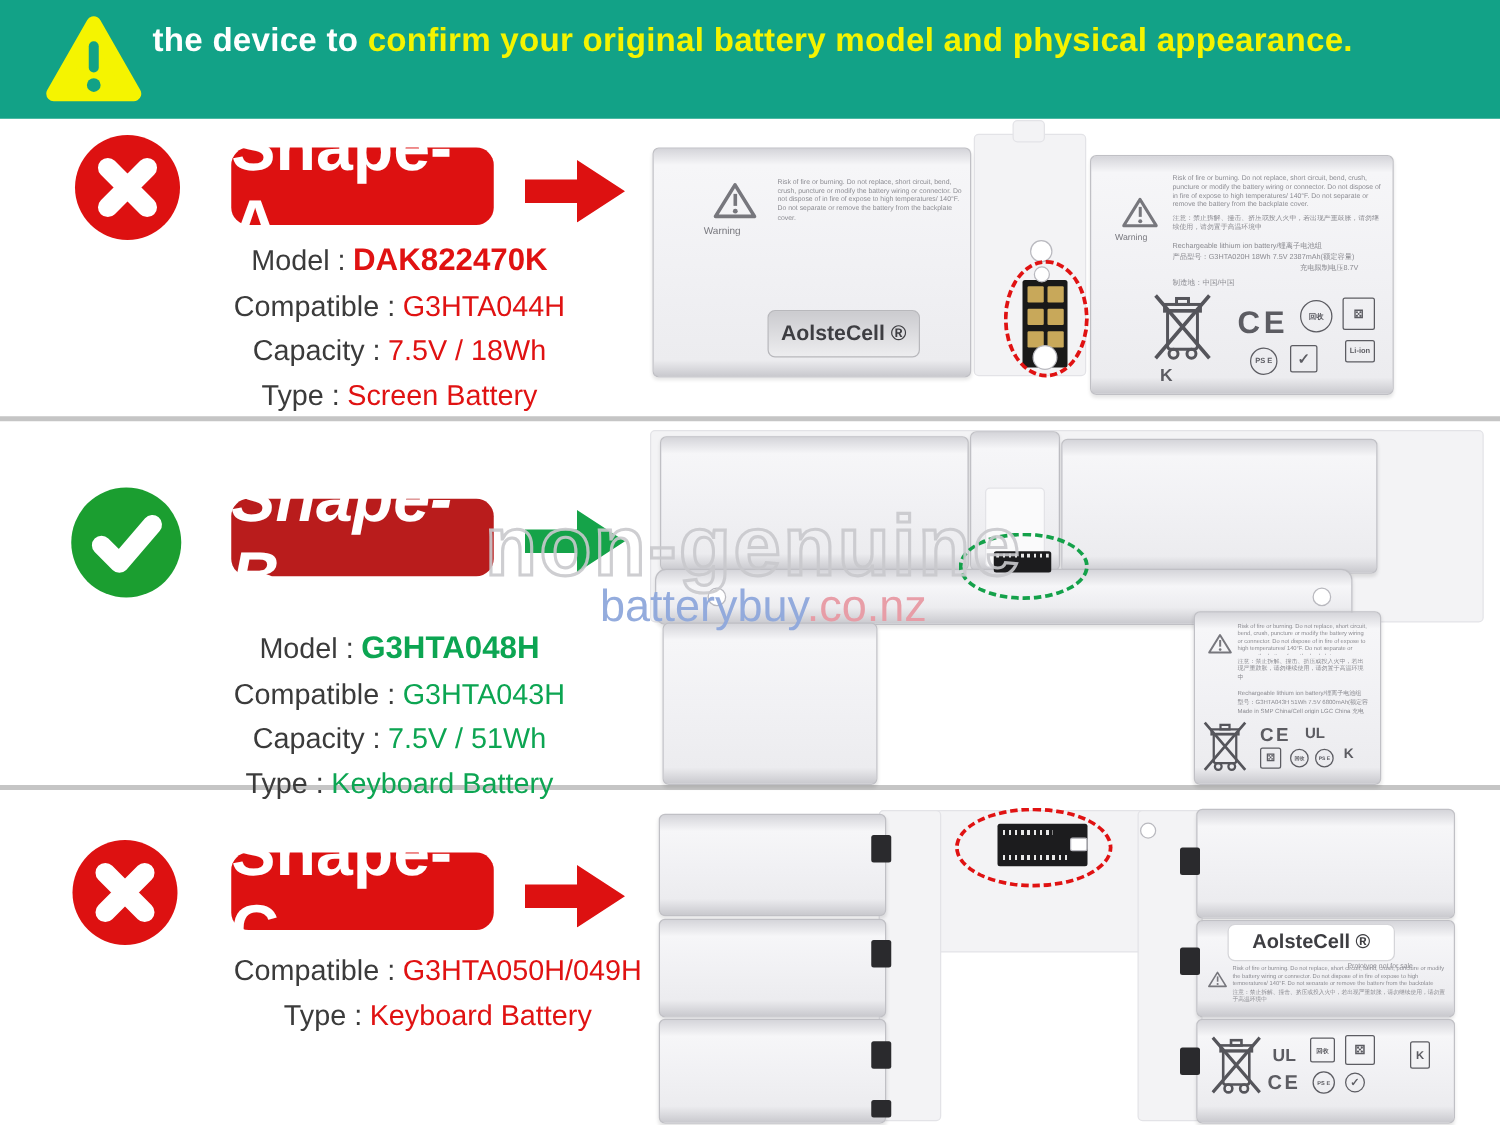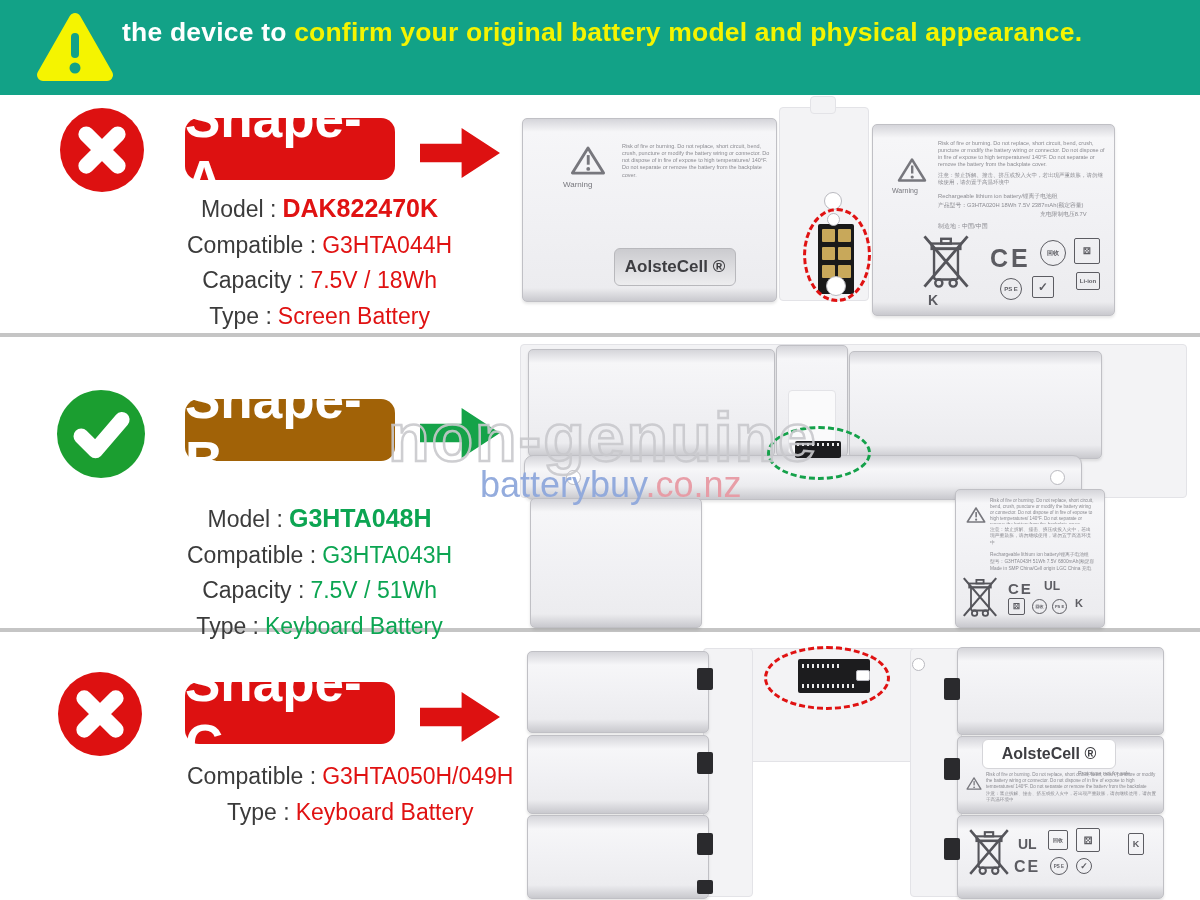--- a/index.html
+++ b/index.html
@@ -14,21 +14,21 @@
   .banner-hl{color:#f5f400;}
 
   
   .divider{position:absolute;left:0;width:1200px;height:4px;background:#c5c5c5;}
 
   
   .status-circle{position:absolute;border-radius:50%;}
   .badge{position:absolute;width:210px;height:62px;border-radius:14px;display:flex;
          align-items:center;justify-content:center;color:#fff;font-size:53px;font-weight:700;}
   .badge.red,.circle.red{background:#dd1111;}
-  .badge.green{background:#a16207;}
+  .badge.green{background:#b91c1c;font-style:italic;}
   .block-arrow{position:absolute;width:80px;height:52px;
                clip-path:polygon(0 32%,52% 32%,52% 2%,100% 50%,52% 98%,52% 68%,0 68%);}
   .block-arrow.red{background:#dd1111;}
   .block-arrow.green{background:#15a349;}
 
   
   .specs{position:absolute;left:187px;font-size:23px;color:#3b3b3b;}
   .spec-row{margin-bottom:8.5px;white-space:nowrap;text-align:center;}
   .spec-value{margin-left:6px;}
   .sec-red .spec-value{color:#e01212;}

